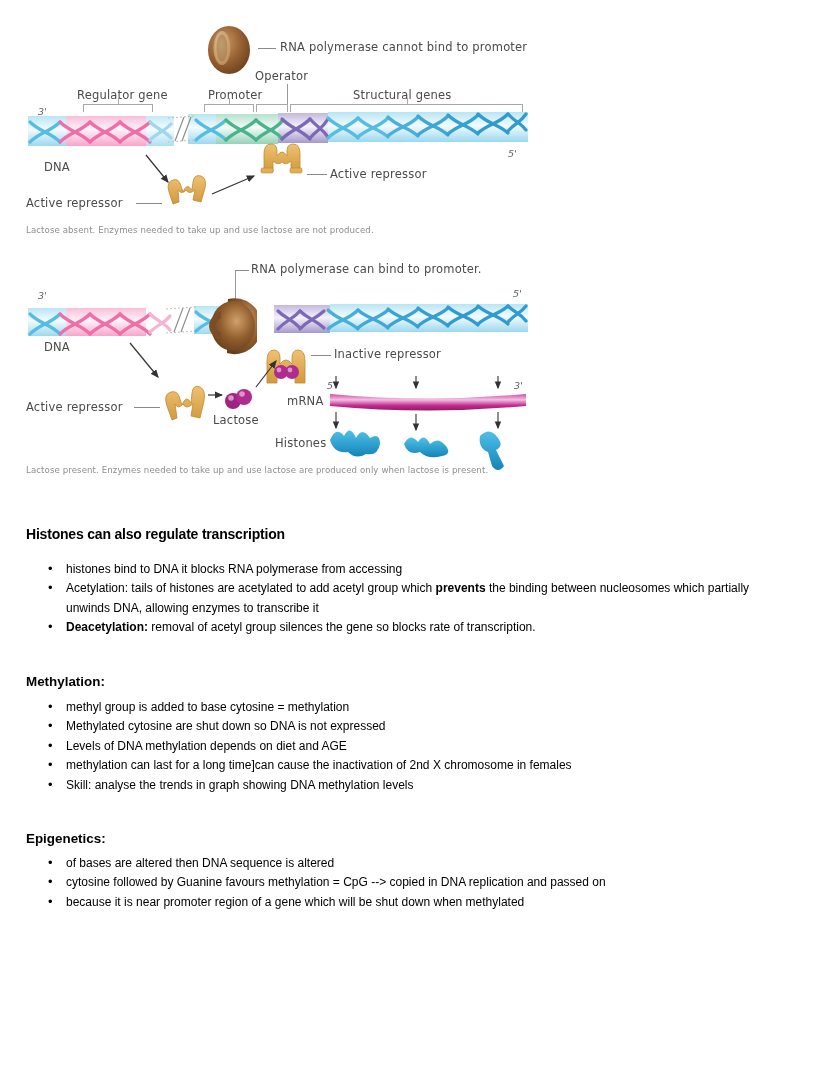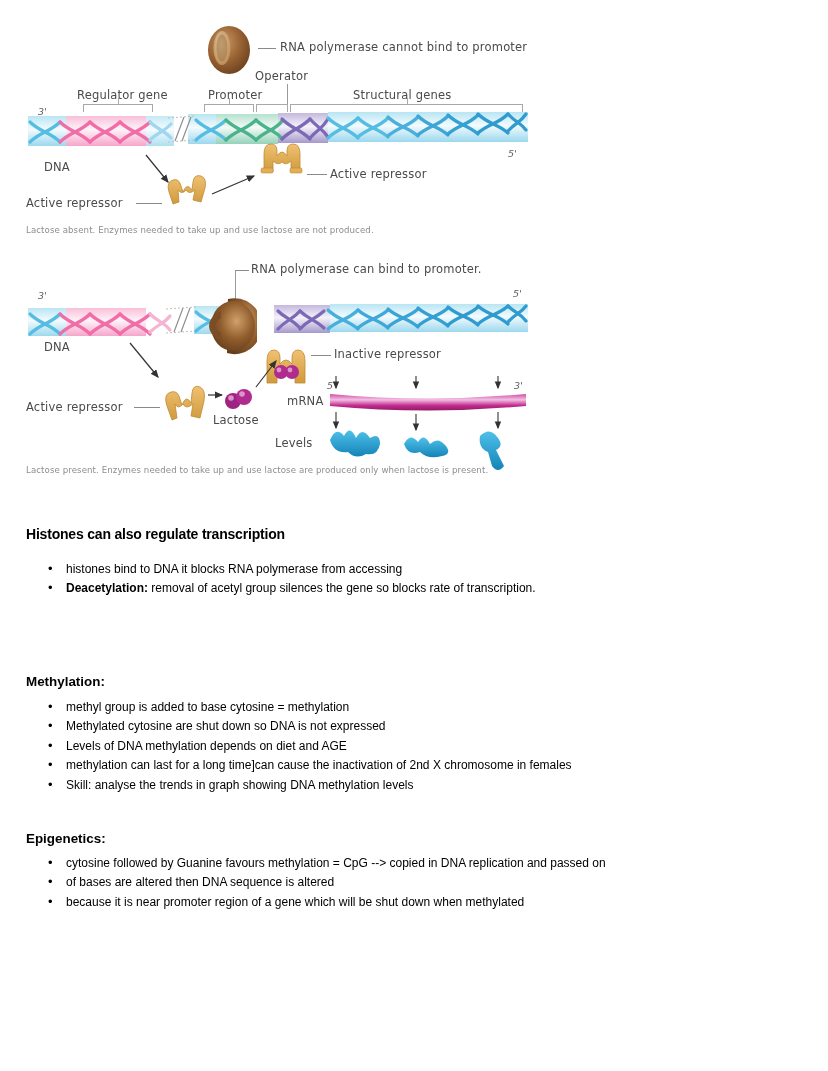--- a/index.html
+++ b/index.html
@@ -367,52 +367,53 @@
       </g>
       <path d="M0 18 Q98 27 196 18 L196 30 Q98 39 0 30 Z" fill="url(#mrnaG)"></path>
 
       <g stroke="#333" stroke-width="1.1" marker-end="url(#ah3)">
         <line x1="6" y1="36" x2="6" y2="52"></line>
         <line x1="86" y1="38" x2="86" y2="54"></line>
         <line x1="168" y1="36" x2="168" y2="52"></line>
       </g>
     </svg>
 
-    <div class="dg-label small" style="left:275px;top:186px;">Levels</div>
+    <div class="dg-label small" style="left:275px;top:186px;">Histones</div>
 
     <svg style="position:absolute;left:328px;top:172px;" width="200" height="52" viewBox="0 0 200 52">
       <defs>
         <linearGradient id="enzG" x1="0" y1="0" x2="0" y2="1">
           <stop offset="0%" stop-color="#4ec0e8"></stop>
             <stop offset="100%" stop-color="#1484b8"></stop>
         </linearGradient>
       </defs>
       <path d="M2 18 Q8 4 16 14 Q22 2 28 16 Q34 4 42 16 Q52 10 52 22 Q50 34 38 32 Q28 38 20 30 Q6 32 2 18 Z" fill="url(#enzG)"></path>
       <path d="M76 22 Q82 10 90 20 Q96 10 102 22 Q110 14 118 24 Q124 32 114 34 Q100 38 92 30 Q80 34 76 22 Z" fill="url(#enzG)"></path>
       <path d="M152 14 Q162 4 170 16 Q176 24 168 28 L176 44 Q170 52 164 44 L160 30 Q150 26 152 14 Z" fill="url(#enzG)"></path>
     </svg>
 
     <div class="caption" style="left:26px;top:215px;">Lactose present. Enzymes needed to take up and use lactose are produced only when lactose is present.</div>
   </div>
 
   <h2 class="h2" style="top:514px;">Histones can also regulate transcription</h2>
   <ul class="bul" style="left:40px;top:560px;">
     <li><span><span>histones bind to DNA it blocks RNA polymerase from accessing</span></span></li>
+    <li><span><span>Acetylation: tails of histones are acetylated to add acetyl group which </span><b>prevents</b><span> the binding between nucleosomes which partially unwinds DNA, allowing enzymes to transcribe it</span></span></li>
     <li><span><b>Deacetylation:</b><span> removal of acetyl group silences the gene so blocks rate of transcription.</span></span></li>
   </ul>
 
   <h3 class="h3" style="top:661px;">Methylation:</h3>
   <ul class="bul" style="left:40px;top:698px;">
     <li><span><span>methyl group is added to base cytosine = methylation</span></span></li>
     <li><span><span>Methylated cytosine are shut down so DNA is not expressed</span></span></li>
     <li><span><span>Levels of DNA methylation depends on diet and AGE</span></span></li>
     <li><span><span>methylation can last for a long time]can cause the inactivation of 2nd X chromosome in females</span></span></li>
     <li><span><span>Skill: analyse the trends in graph showing DNA methylation levels</span></span></li>
   </ul>
 
   <h3 class="h3" style="top:818px;">Epigenetics:</h3>
   <ul class="bul" style="left:40px;top:854px;">
+    <li><span><span>of bases are altered then DNA sequence is altered</span></span></li>
     <li><span><span>cytosine followed by Guanine favours methylation = CpG --&gt; copied in DNA replication and passed on</span></span></li>
-    <li><span><span>of bases are altered then DNA sequence is altered</span></span></li>
     <li><span><span>because it is near promoter region of a gene which will be shut down when methylated</span></span></li>
   </ul>
 
 </div>
 
 </body></html>

